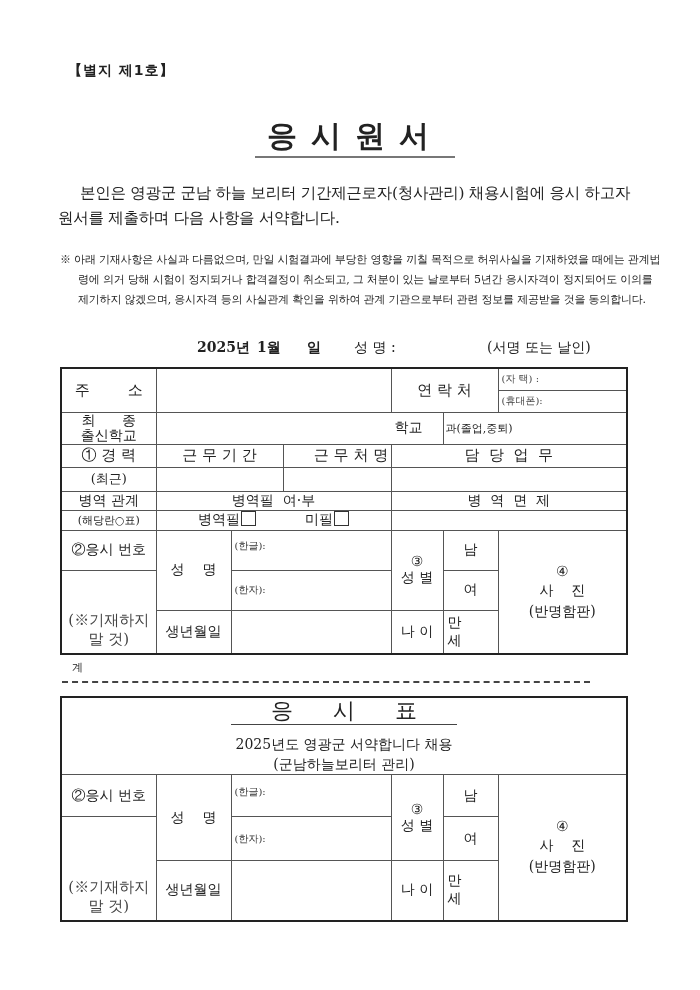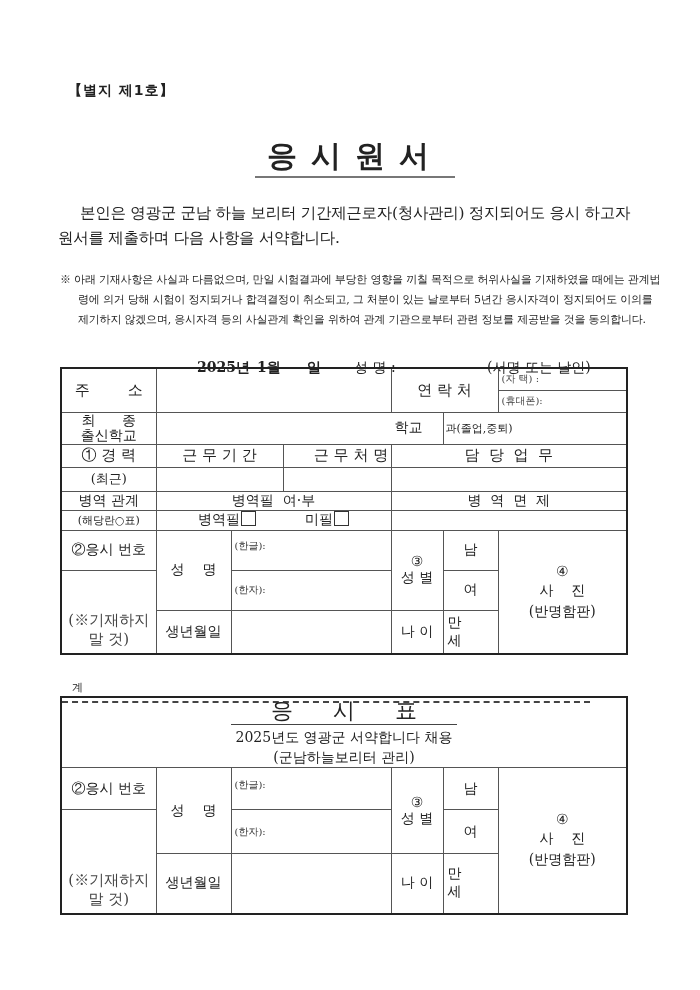--- a/index.html
+++ b/index.html
@@ -1,43 +1,43 @@
 <!DOCTYPE html>
 <html><head>
 <meta charset="utf-8">
 <style>
   html, body { margin:0; padding:0; background:#ffffff; }
   body { width:700px; height:990px; position:relative; overflow:hidden; font-family:"DejaVu Serif","Liberation Serif",serif; color:#222; }
-  .abs { position:absolute;margin-top:20px; }
+  .abs { position:absolute; }
   .annex { left:68px; top:62px; font-family:"DejaVu Sans","Liberation Sans",sans-serif; font-weight:bold; font-size:14px; letter-spacing:1px; }
   .title { left:255px; top:118px; width:200px; text-align:center; font-family:"DejaVu Sans","Liberation Sans",sans-serif; font-weight:bold; font-size:30px; letter-spacing:14px; border-bottom:2px solid #777; padding-bottom:2px; line-height:36px; }
   .intro { left:58px; top:181px; width:590px; font-size:15.5px; line-height:25px; text-indent:22px; letter-spacing:-0.3px; }
   .notice { left:60px; top:250px; width:585px; font-size:11px; line-height:20px; padding-left:18px; text-indent:-18px; letter-spacing:-0.2px; }
   .dateline { left:197px; top:339px; width:430px; font-size:14px; }
   .dateline span { position:absolute; white-space:nowrap; }
   table { border-collapse:collapse; position:absolute; table-layout:fixed;border-radius:32px; }
   td { border:1px solid #555; padding:0; text-align:center; vertical-align:middle; font-size:14px; overflow:hidden; }
   .t1 { left:60px; top:367px; width:566px; border:2px solid #222; }
   .t2 { left:60px; top:696px; width:566px; border:2px solid #222; }
   .small { font-size:10px; color:#444; text-align:left; padding-left:3px; }
   .tiny { font-size:15px; color:#444; }
   .label-left { text-align:left; padding-left:3px; font-size:10px; color:#333; }
   .box { display:inline-block; width:13px; height:13px; border:1px solid #333; vertical-align:-2px; margin-left:1px; }
   .kye { left:72px; top:660px; font-size:11px; }
   .dash { left:62px; top:681px; width:528px; border-top:2px dashed #444; }
   .ticket-head { font-size:14px; line-height:20px; }
-  .ticket-title { display:inline-block; font-size:22px; letter-spacing:40px; border-bottom:1px solid #444; padding:0 0 0 40px; line-height:26px; margin-bottom:2px; }
+  .ticket-title { display:inline-block; font-size:22px; letter-spacing:40px; border-bottom:1px solid #444; padding:0 0 0 40px; line-height:26px; margin-bottom:9px; }
 </style>
 </head>
 <body>
 
 <div class="abs annex">【별지 제1호】</div>
 <div class="abs title">응시원서</div>
 
-<div class="abs intro">본인은 영광군 군남 하늘 보리터 기간제근로자(청사관리) 정지되어도 응시 하고자 원서를 제출하며 다음 사항을 서약합니다.</div>
+<div class="abs intro">본인은 영광군 군남 하늘 보리터 기간제근로자(청사관리) 채용시험에 응시 하고자 원서를 제출하며 다음 사항을 서약합니다.</div>
 <div class="abs notice">※ 아래 기재사항은 사실과 다름없으며, 만일 시험결과에 부당한 영향을 끼칠 목적으로 허위사실을 기재하였을 때에는 관계법령에 의거 당해 시험이 정지되거나 합격결정이 취소되고, 그 처분이 있는 날로부터 5년간 응시자격이 정지되어도 이의를 제기하지 않겠으며, 응시자격 등의 사실관계 확인을 위하여  관계 기관으로부터 관련 정보를 제공받을 것을 동의합니다.</div>
 
 <div class="abs dateline">
   <span style="left:0;font-weight:bold;">2025년</span>
   <span style="left:60px;font-weight:bold;">1월</span>
   <span style="left:110px;font-weight:bold;">일</span>
   <span style="left:157px;">성 명 :</span>
   <span style="left:290px;">(서명 또는 날인)</span>
 </div>
 

